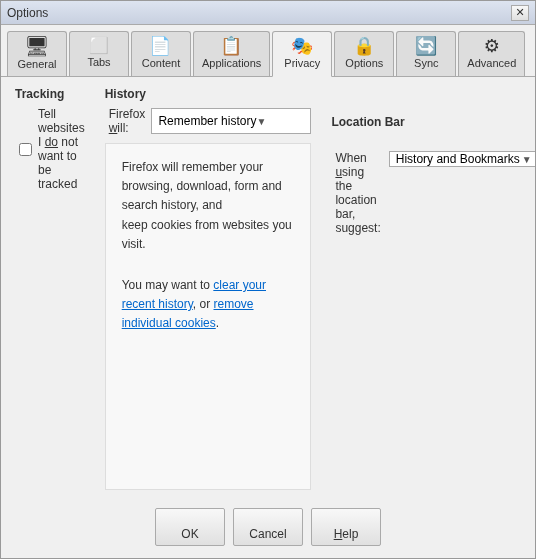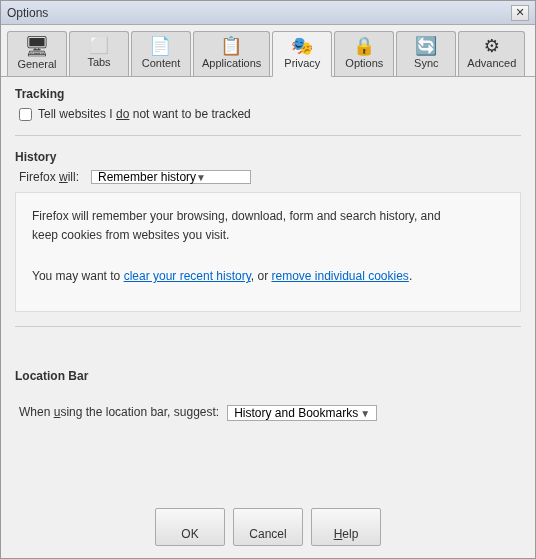--- a/index.html
+++ b/index.html
@@ -82,21 +82,21 @@
       margin-bottom: 2px;
       line-height: 1;
     }
     .tab-label {
       font-size: 11px;
     }
     .content {
       flex: 1;
       padding: 10px 14px;
       display: flex;
-      flex-direction: column;
+      flex-direction: row;
       gap: 10px;
       background: #f0f0f0;
       overflow: hidden;
     }
     .section {
       display: flex;
       flex-direction: column;
     }
     .section-title {
       font-size: 12px;
@@ -116,37 +116,37 @@
       cursor: pointer;
     }
     .checkbox-label {
       font-size: 12px;
       color: #333;
     }
     .checkbox-label u { text-decoration: underline; }
     .history-row {
       display: flex;
       align-items: center;
-      gap: 12px;
+      gap: 6px;
       padding-left: 4px;
       margin-bottom: 8px;
     }
     .history-label {
       font-size: 12px;
       color: #333;
     }
     .history-label u { text-decoration: underline; }
     .dropdown {
       display: flex;
       align-items: center;
       background: white;
       border: 1px solid #aaa;
       padding: 2px 6px;
       min-width: 160px;
-      height: 14px;
+      height: 26px;
       cursor: pointer;
       font-size: 12px;
       justify-content: flex-start;
     }
     .dropdown-arrow {
       font-size: 10px;
       color: #555;
     }
     .info-box {
       background: #f8f8f8;

